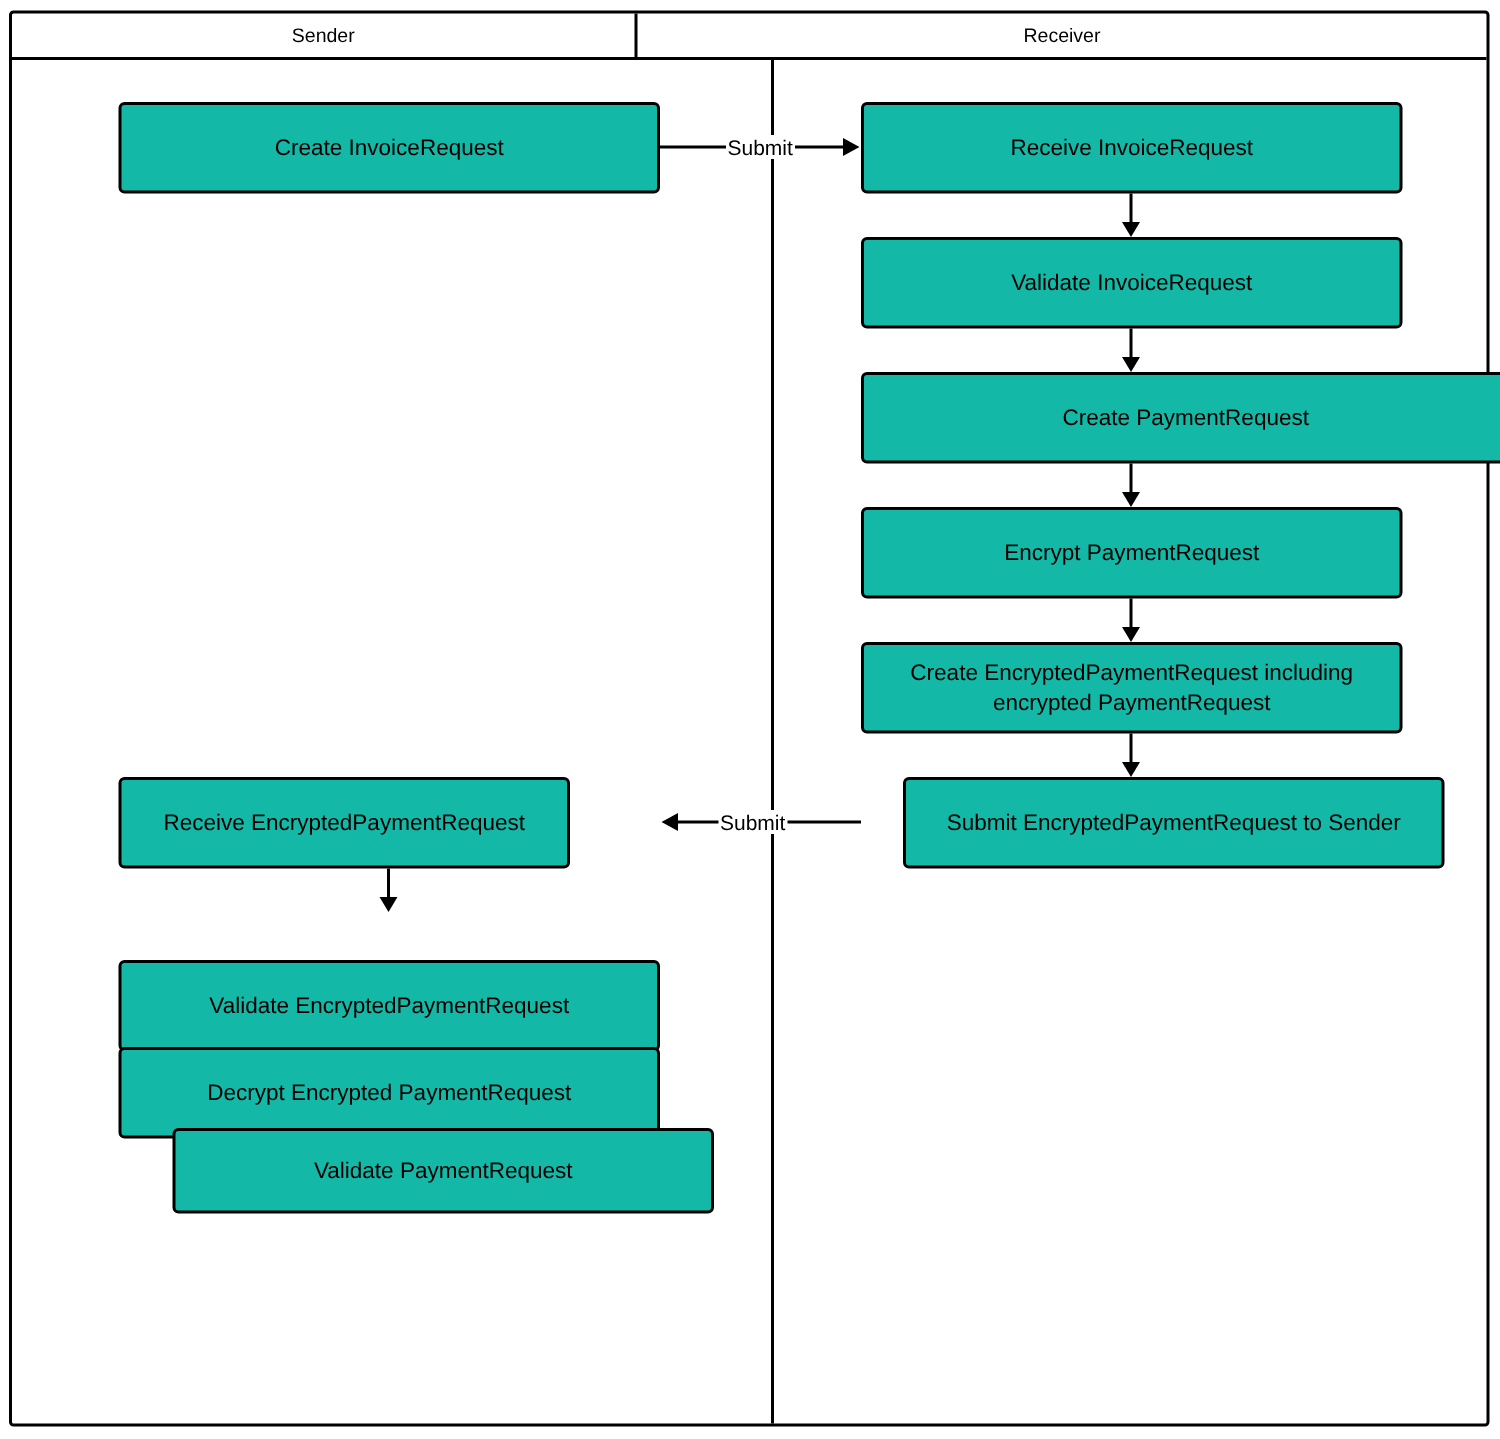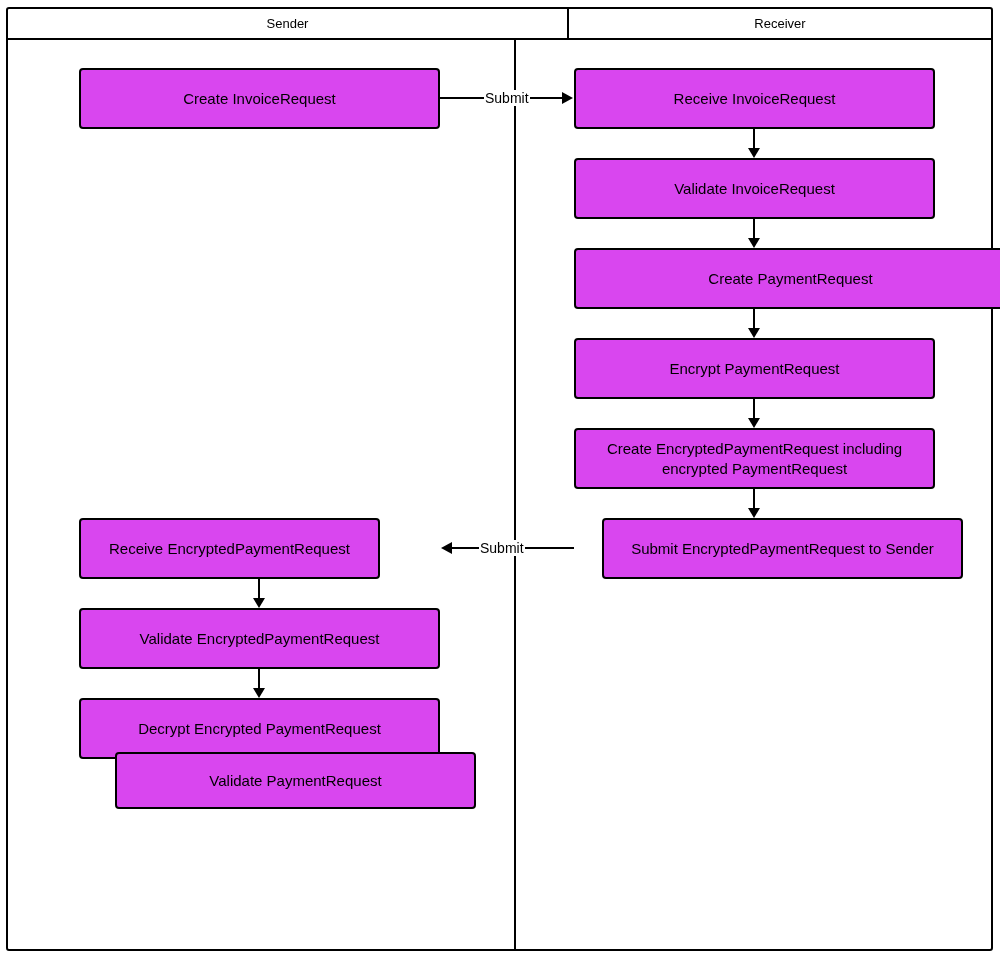--- a/index.html
+++ b/index.html
@@ -48,21 +48,21 @@
   .lane-header {
     display: flex;
     align-items: center;
     justify-content: center;
     font-size: 13px;
     line-height: 1;
     color: #000000;
     box-sizing: border-box;
   }
   .lane-header.sender-header {
-    width: 561px;
+    width: 417px;
     border-right: 2px solid #000000;
   }
   .lane-header.receiver-header {
     flex: 1;
   }
 
   
   .lane-divider {
     position: absolute;
     left: 506px;
@@ -70,21 +70,21 @@
     width: 2px;
     bottom: 0;
     background: #000000;
   }
 
   
   .node {
     position: absolute;
     border: 2px solid #000000;
     border-radius: 4px;
-    background: #d946ef;
+    background: #14b8a6;
     box-sizing: border-box;
     display: flex;
     align-items: center;
     justify-content: center;
     text-align: center;
     font-size: 15px;
     line-height: 20px;
     color: #000000;
     padding: 2px 8px;
     z-index: 3;
@@ -189,21 +189,21 @@
   <div class="v-stem" style="left:258px; top:669px; height:21px;"></div>
   <div class="v-arrowhead" style="left:253px; top:688px;"></div>
 
   <div class="v-stem" style="left:258px; top:759px; height:21px;"></div>
   <div class="v-arrowhead" style="left:253px; top:778px;"></div>
 
   <div class="node" style="left:79px; top:68px; width:361px; height:61px;">Create InvoiceRequest</div>
 
   <div class="node" style="left:79px; top:518px; width:301px; height:61px;">Receive EncryptedPaymentRequest</div>
 
-  <div class="node" style="left:79px; top:608px; width:361px; height:61px;text-align:right;">Validate EncryptedPaymentRequest</div>
+  <div class="node" style="left:79px; top:640px; width:361px; height:61px;text-align:right;">Validate EncryptedPaymentRequest</div>
 
   <div class="node" style="left:79px; top:698px; width:361px; height:61px;">Decrypt Encrypted PaymentRequest</div>
 
   <div class="node" style="left:79px; top:752px; width:361px; height:57px;margin-left:36px;">Validate PaymentRequest</div>
 
   <div class="node" style="left:574px; top:68px; width:361px; height:61px;">Receive InvoiceRequest</div>
 
   <div class="node" style="left:574px; top:158px; width:361px; height:61px;">Validate InvoiceRequest</div>
 
   <div class="node" style="left:574px; top:248px; width:433px; height:61px;">Create PaymentRequest</div>

